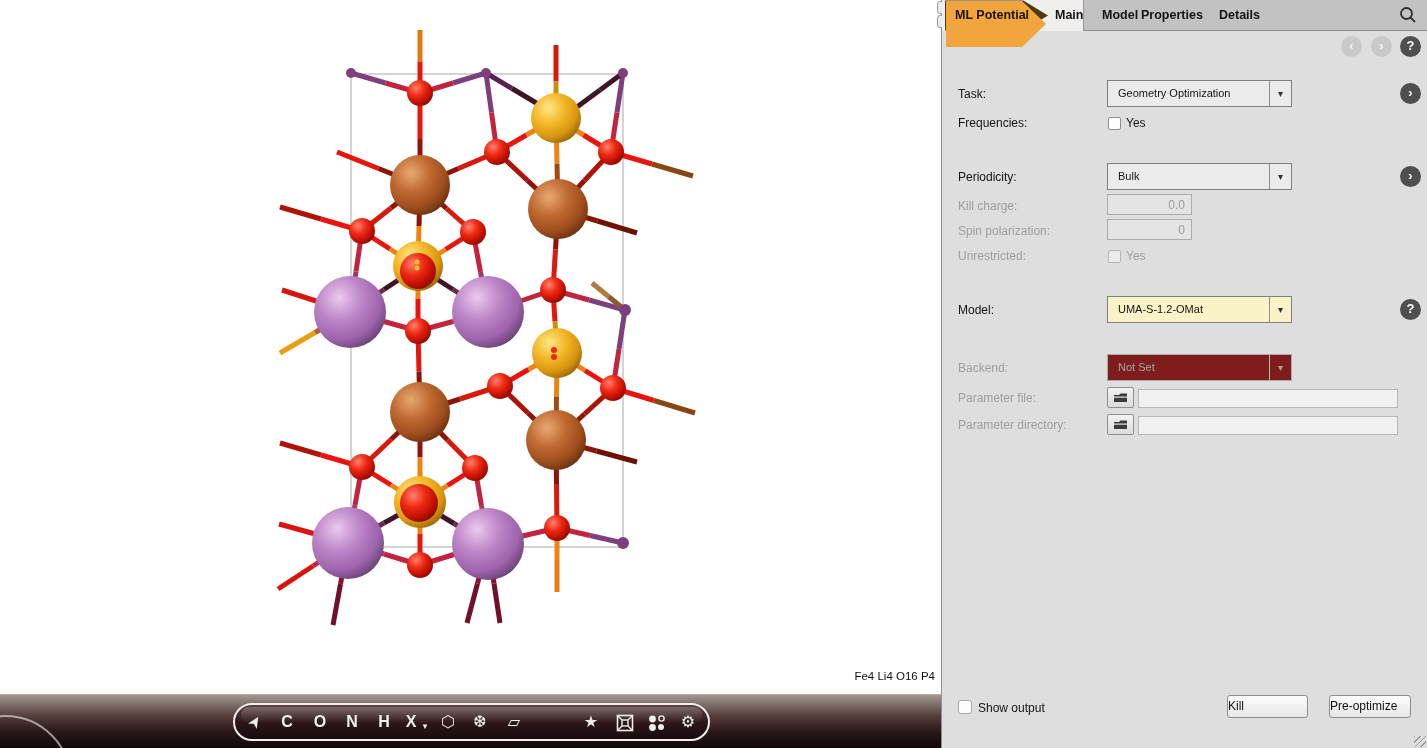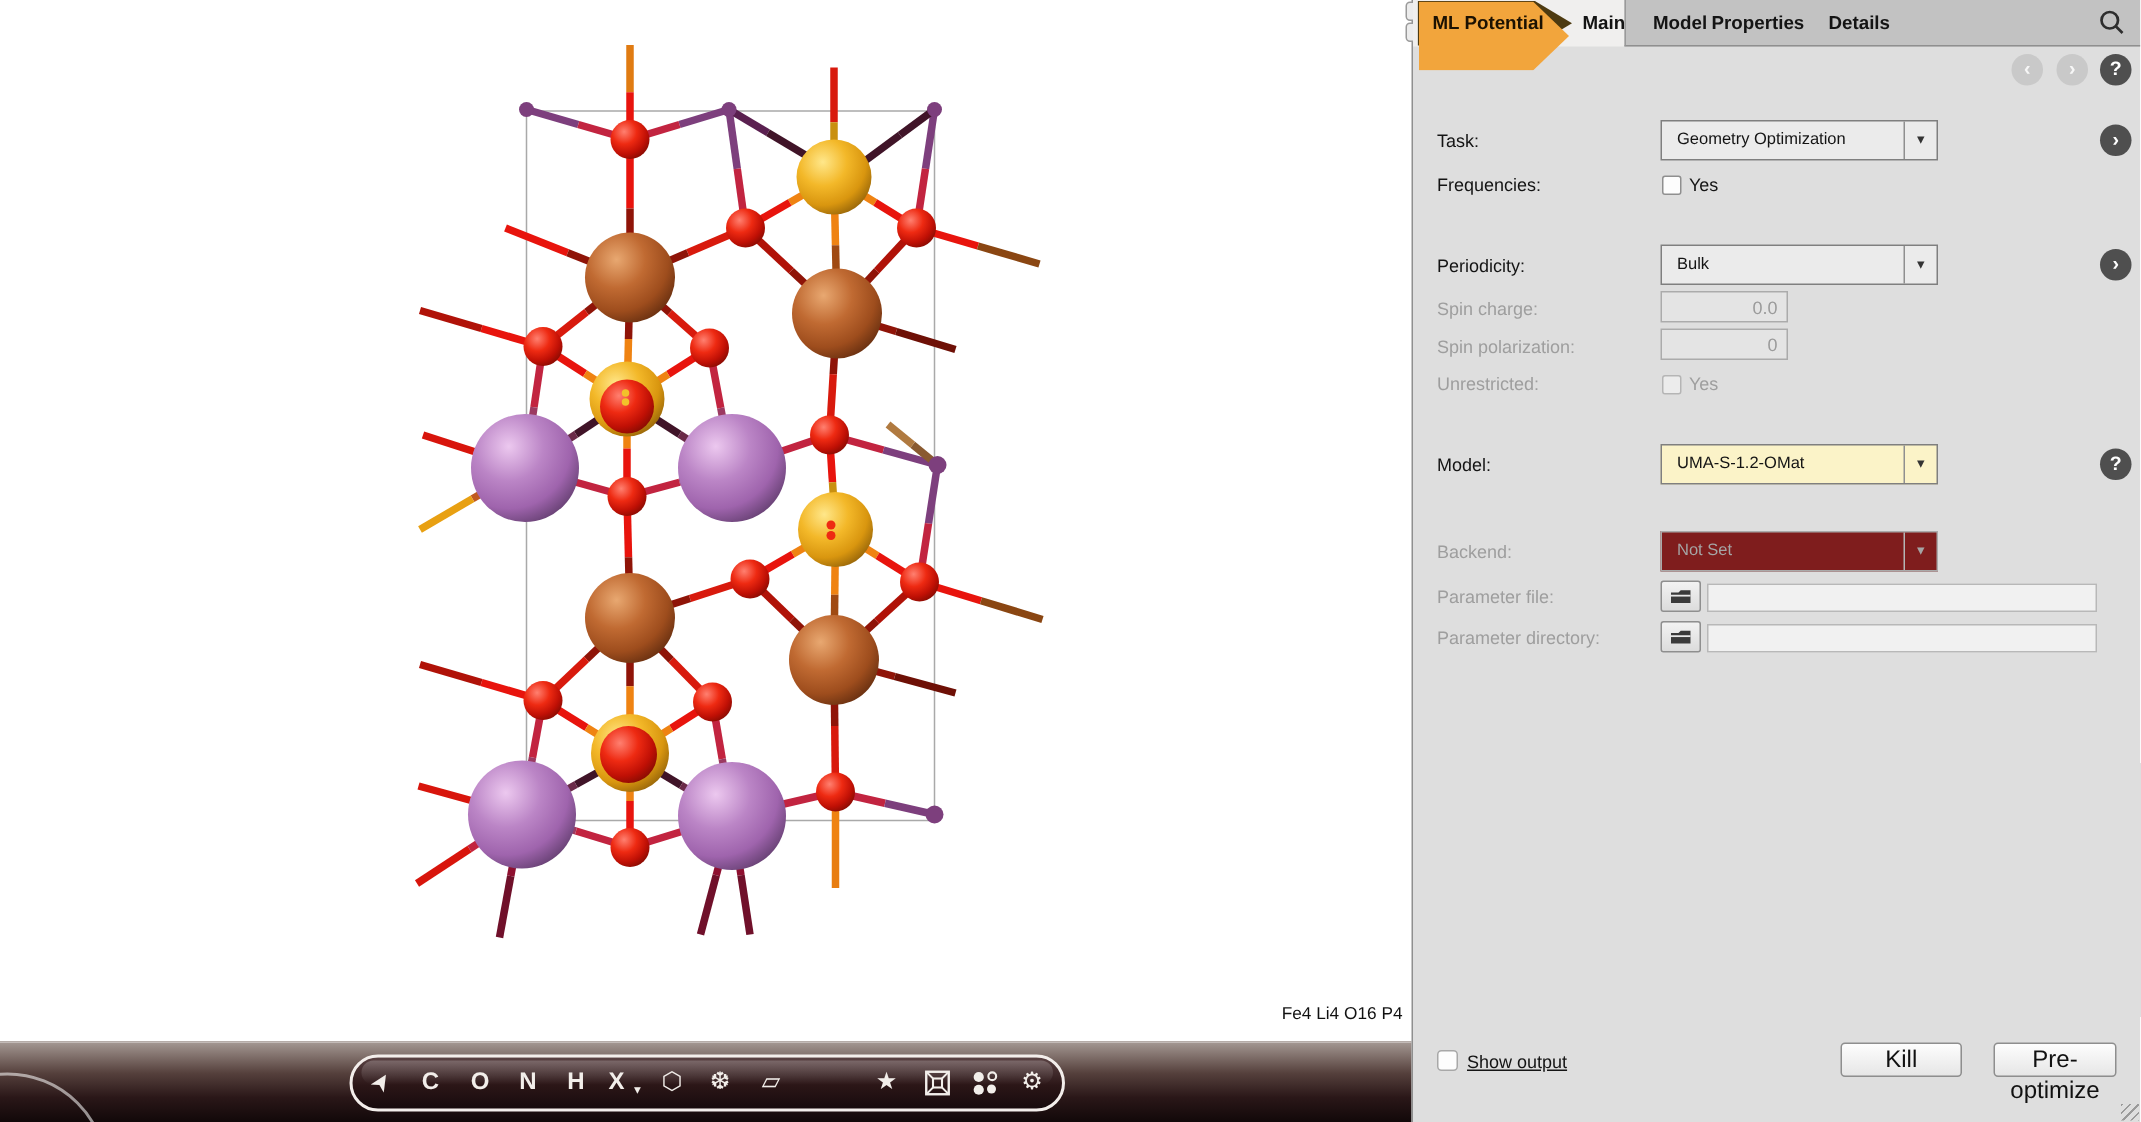--- a/index.html
+++ b/index.html
@@ -55,21 +55,21 @@
   .pfield{position:absolute;height:19px;box-sizing:border-box;border:1px solid #b8b8b8;background:#f1f1f1;}
   .cb{position:absolute;width:13px;height:13px;box-sizing:border-box;border:1px solid #8f8f8f;
       background:#fdfdfd;border-radius:2px;}
   .cb.dis{border-color:#b5b5b5;background:#ececec;}
   .cb.big{width:14px;height:14px;border-radius:3px;border-color:#a8a8a8;}
   .cblabel{position:absolute;font-size:12px;color:#141414;}
   .cblabel.dis{color:#9e9e9e;}
   .folderbtn{position:absolute;width:27px;height:21px;box-sizing:border-box;border:1px solid #8f8f8f;
       background:linear-gradient(#f2f2f2,#dcdcdc);border-radius:2px;text-align:center;}
   .btn{position:absolute;height:23px;box-sizing:border-box;border:1px solid #8e8e8e;border-radius:3px;
-      background:linear-gradient(#fdfdfd,#e6e6e6);font-size:16px;color:#111;text-align:center;
+      background:linear-gradient(#fdfdfd,#e6e6e6);font-size:12px;color:#111;
       line-height:21px;font-family:inherit;}
   #grip{position:absolute;right:1px;bottom:1px;width:12px;height:11px;
       background:repeating-linear-gradient(135deg,#9a9a9a 0 1px,transparent 1px 4px);}
   .handle{position:absolute;left:-5px;width:10px;height:13px;background:#ececec;border:1px solid #9a9a9a;
       border-radius:3px 0 0 3px;box-sizing:border-box;}
 </style>
 </head>
 <body>
 
 <div id="app">
@@ -350,21 +350,21 @@
     <div class="cb" style="left:166px;top:117px;"></div>
     <div class="cblabel" style="left:184px;top:116px;">Yes</div>
 
     <div class="lbl" style="left:16px;top:170px;">Periodicity:</div>
     <div class="dd" style="left:165px;top:163px;width:185px;padding-left:12px;">
       <span class="dd-text">Bulk</span>
       <span class="dd-arrowzone">▾</span>
     </div>
     <div class="circ dark" style="left:458px;top:166px;">›</div>
 
-    <div class="lbl dis" style="left:16px;top:199px;">Spin charge:</div>
+    <div class="lbl dis" style="left:16px;top:199px;">Kill charge:</div>
     <div class="tfield" style="left:165px;top:194px;width:85px;">0.0</div>
 
     <div class="lbl dis" style="left:16px;top:224px;">Spin polarization:</div>
     <div class="tfield" style="left:165px;top:219px;width:85px;">0</div>
 
     <div class="lbl dis" style="left:16px;top:249px;">Unrestricted:</div>
     <div class="cb dis" style="left:166px;top:250px;"></div>
     <div class="cblabel dis" style="left:184px;top:249px;">Yes</div>
 
     <div class="lbl" style="left:16px;top:303px;">Model:</div>
@@ -392,18 +392,18 @@
     <div class="lbl dis" style="left:16px;top:418px;">Parameter directory:</div>
     <div class="folderbtn" style="left:165px;top:414px;">
       <svg width="17" height="19">
         <path d="M2 7 L7 7 L8.5 5.5 L15 5.5 L15 14 L2 14 Z" fill="#3a3a3a"></path>
         <rect x="2" y="8.5" width="13" height="1.2" fill="#e8e8e8"></rect>
       </svg>
     </div>
     <div class="pfield" style="left:196px;top:416px;width:260px;"></div>
 
     <div class="cb big" style="left:16px;top:700px;"></div>
-    <div class="cblabel" style="left:36px;top:701px;text-decoration:underline;">Show output</div>
+    <div class="cblabel" style="left:36px;top:701px;">Show output</div>
     <div class="btn" style="left:285px;top:695px;width:81px;">Kill</div>
     <div class="btn" style="left:387px;top:695px;width:82px;">Pre-optimize</div>
     <div id="grip"></div>
   </div>
 </div>
 
 </body></html>

